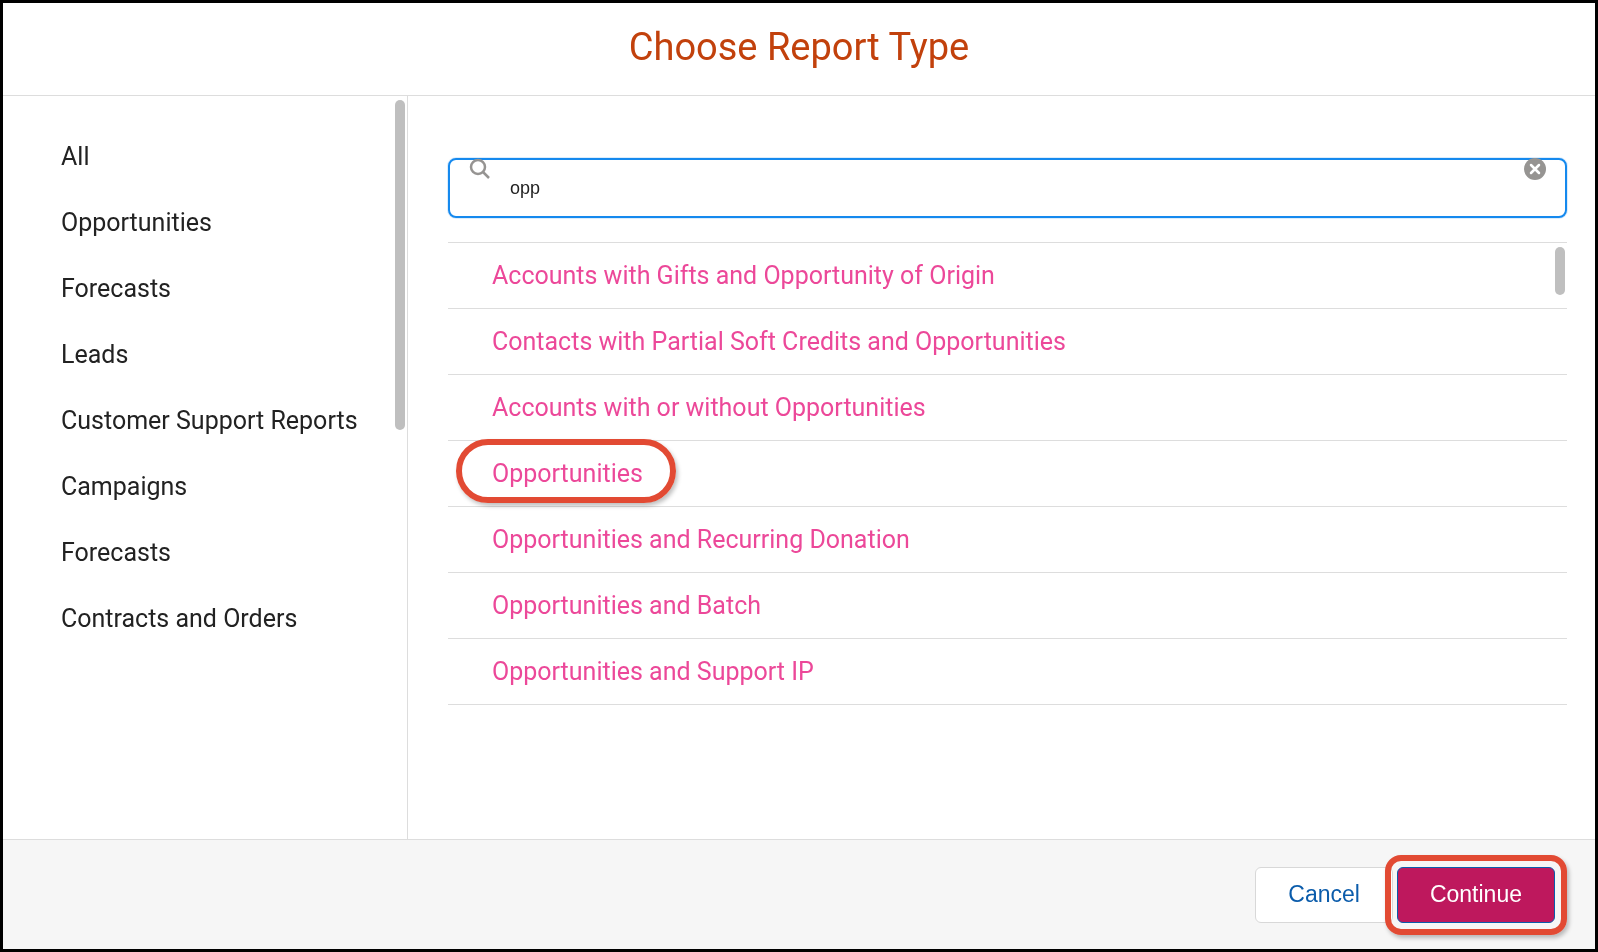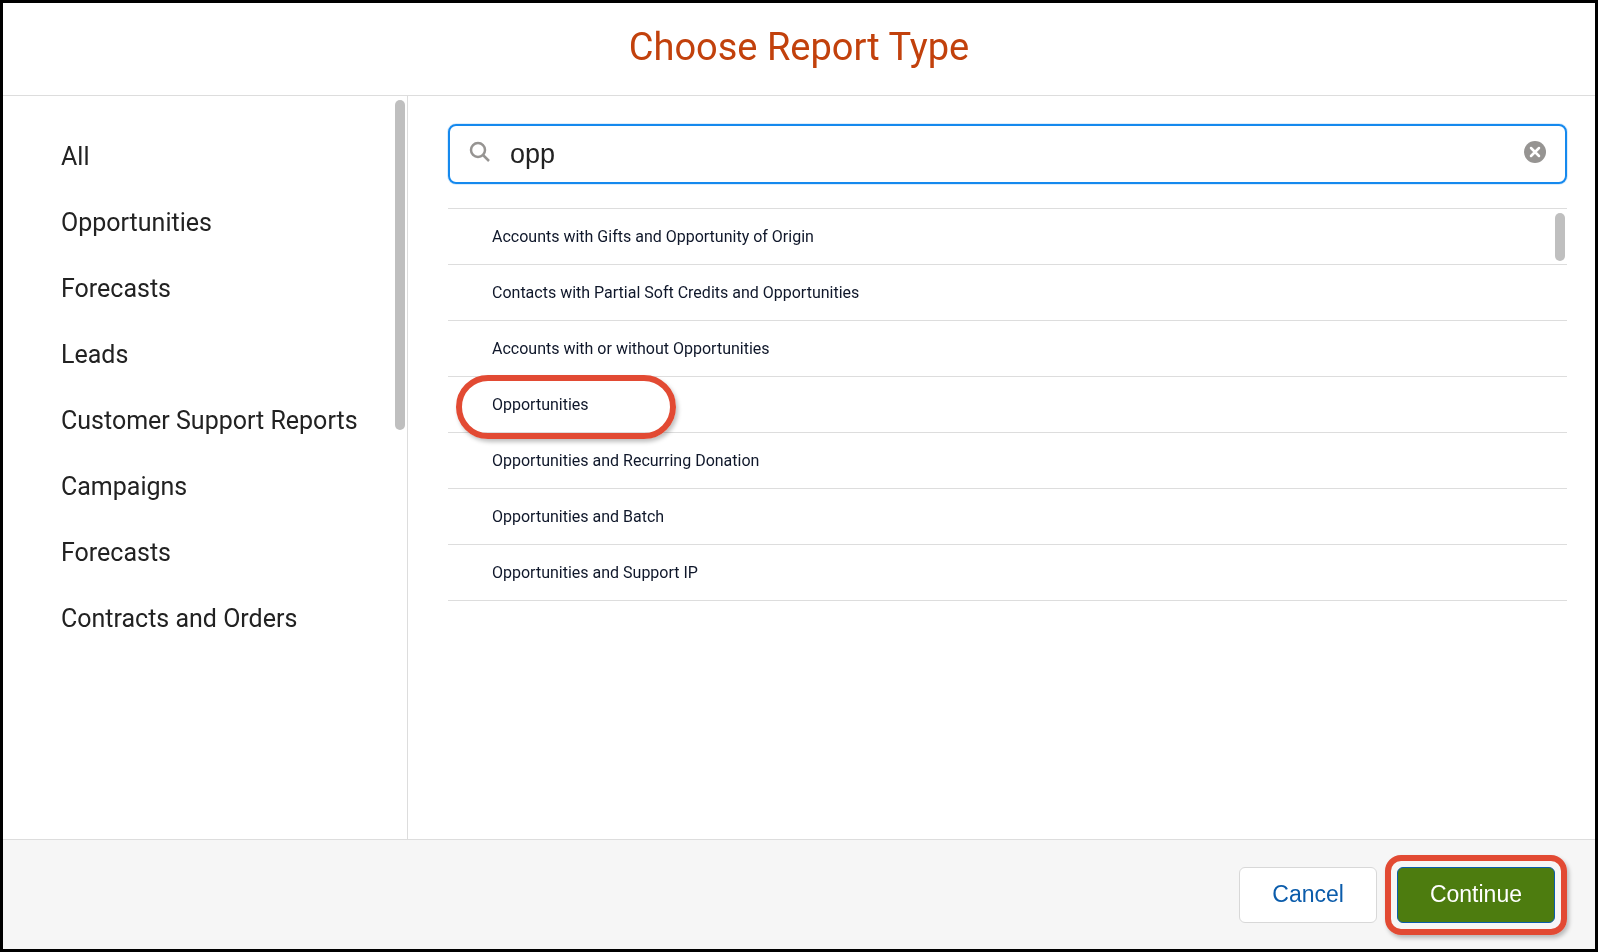--- a/index.html
+++ b/index.html
@@ -75,24 +75,25 @@
     .search-wrap {
       position: relative;
       margin-bottom: 24px;
     }
     .search-input {
       width: 100%;
       height: 60px;
       border: 2px solid #1589ee;
       border-radius: 8px;
       padding: 0 60px 0 60px;
-      font-size: 27px;
+      font-size: 18px;
       color: #222;
       outline: none;
       box-shadow: 0 0 0 1px rgba(21,137,238,0.15);
+      margin-top: 34px;
     }
     .search-icon {
       position: absolute;
       left: 20px;
       top: 50%;
       transform: translateY(-50%);
       color: #969492;
     }
     .clear-icon {
       position: absolute;
@@ -119,56 +120,56 @@
       position: absolute;
       top: 4px;
       right: 2px;
       width: 10px;
       height: 48px;
       background: #bfbfbf;
       border-radius: 5px;
     }
     .result-item {
       padding: 18px 0 18px 44px;
-      font-size: 16px;
-      color: #0f172a;
+      font-size: 25px;
+      color: #ec4899;
       cursor: pointer;
       border-bottom: 1px solid #ddd;
       position: relative;
     }
     .pill-highlight {
       position: absolute;
       border: 6px solid #e24a33;
       border-radius: 32px;
       pointer-events: none;
       box-shadow: 2px 3px 4px rgba(0,0,0,0.25);
     }
     .footer {
       height: 110px;
       border-top: 1px solid #ddd;
       background: #f6f6f6;
       display: flex;
       justify-content: flex-end;
       align-items: center;
       padding-right: 40px;
-      gap: 20px;
+      gap: 4px;
       position: relative;
     }
     .btn {
       height: 56px;
       padding: 0 32px;
       font-size: 23px;
       border-radius: 6px;
       cursor: pointer;
       border: 1px solid #d8d8d8;
       background: #fff;
       color: #0b5cab;
     }
     .btn-primary {
-      background: #4d7c0f;
+      background: #be185d;
       color: #fff;
       border: 1px solid #0b5cab;
     }
     .rect-highlight {
       position: absolute;
       border: 6px solid #e24a33;
       border-radius: 16px;
       pointer-events: none;
       box-shadow: 2px 3px 4px rgba(0,0,0,0.25);
     }

